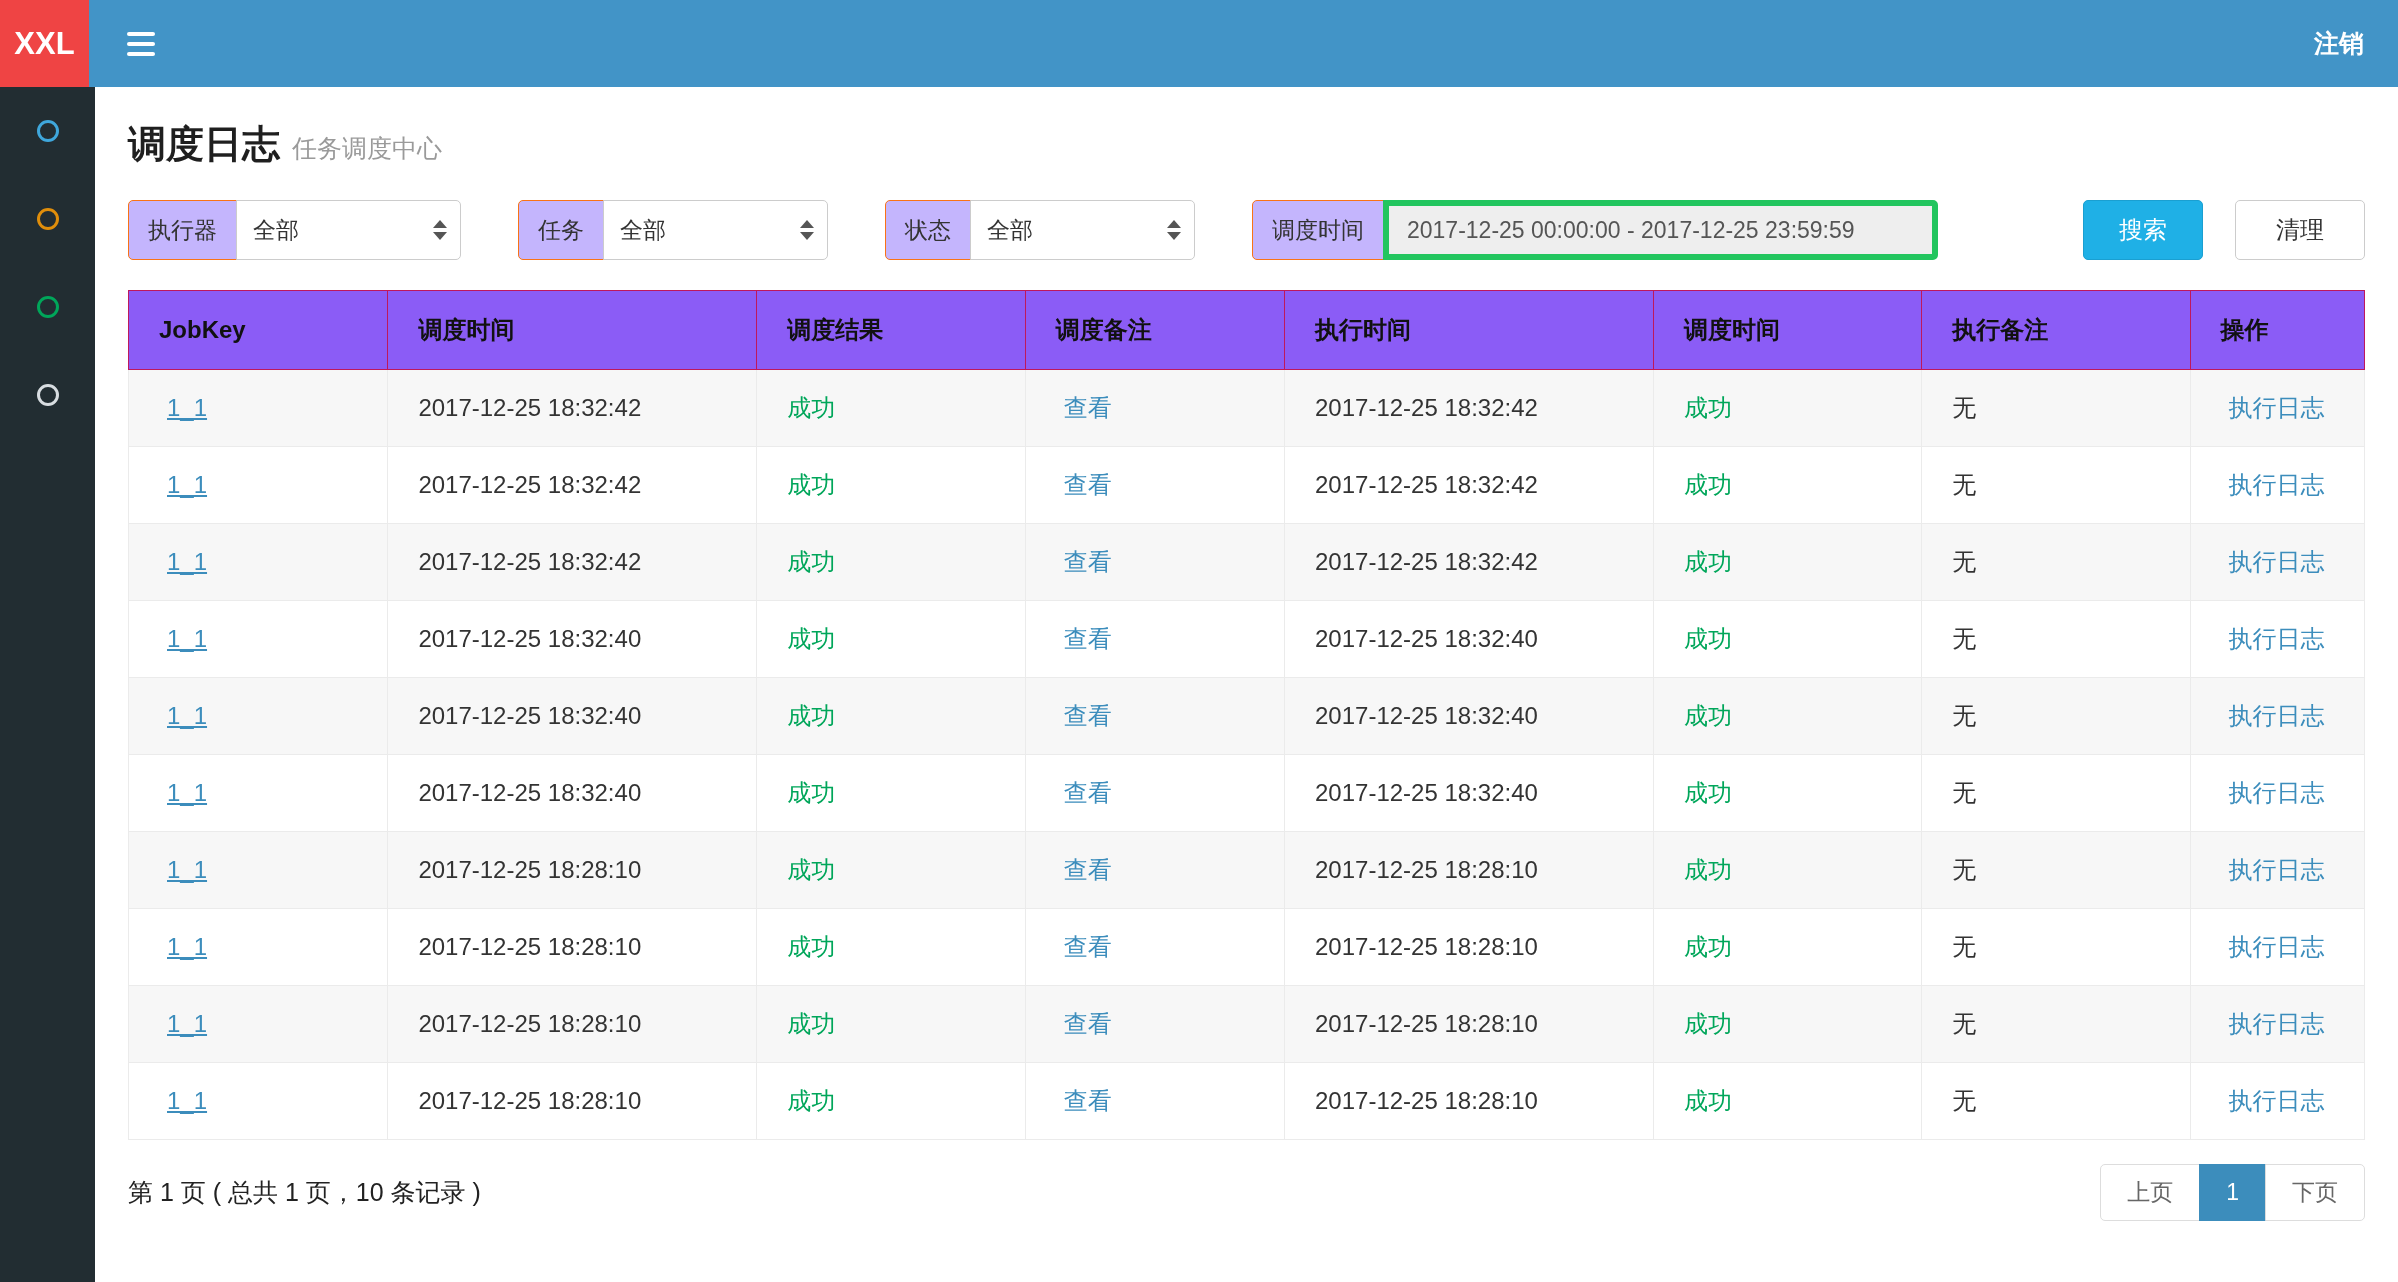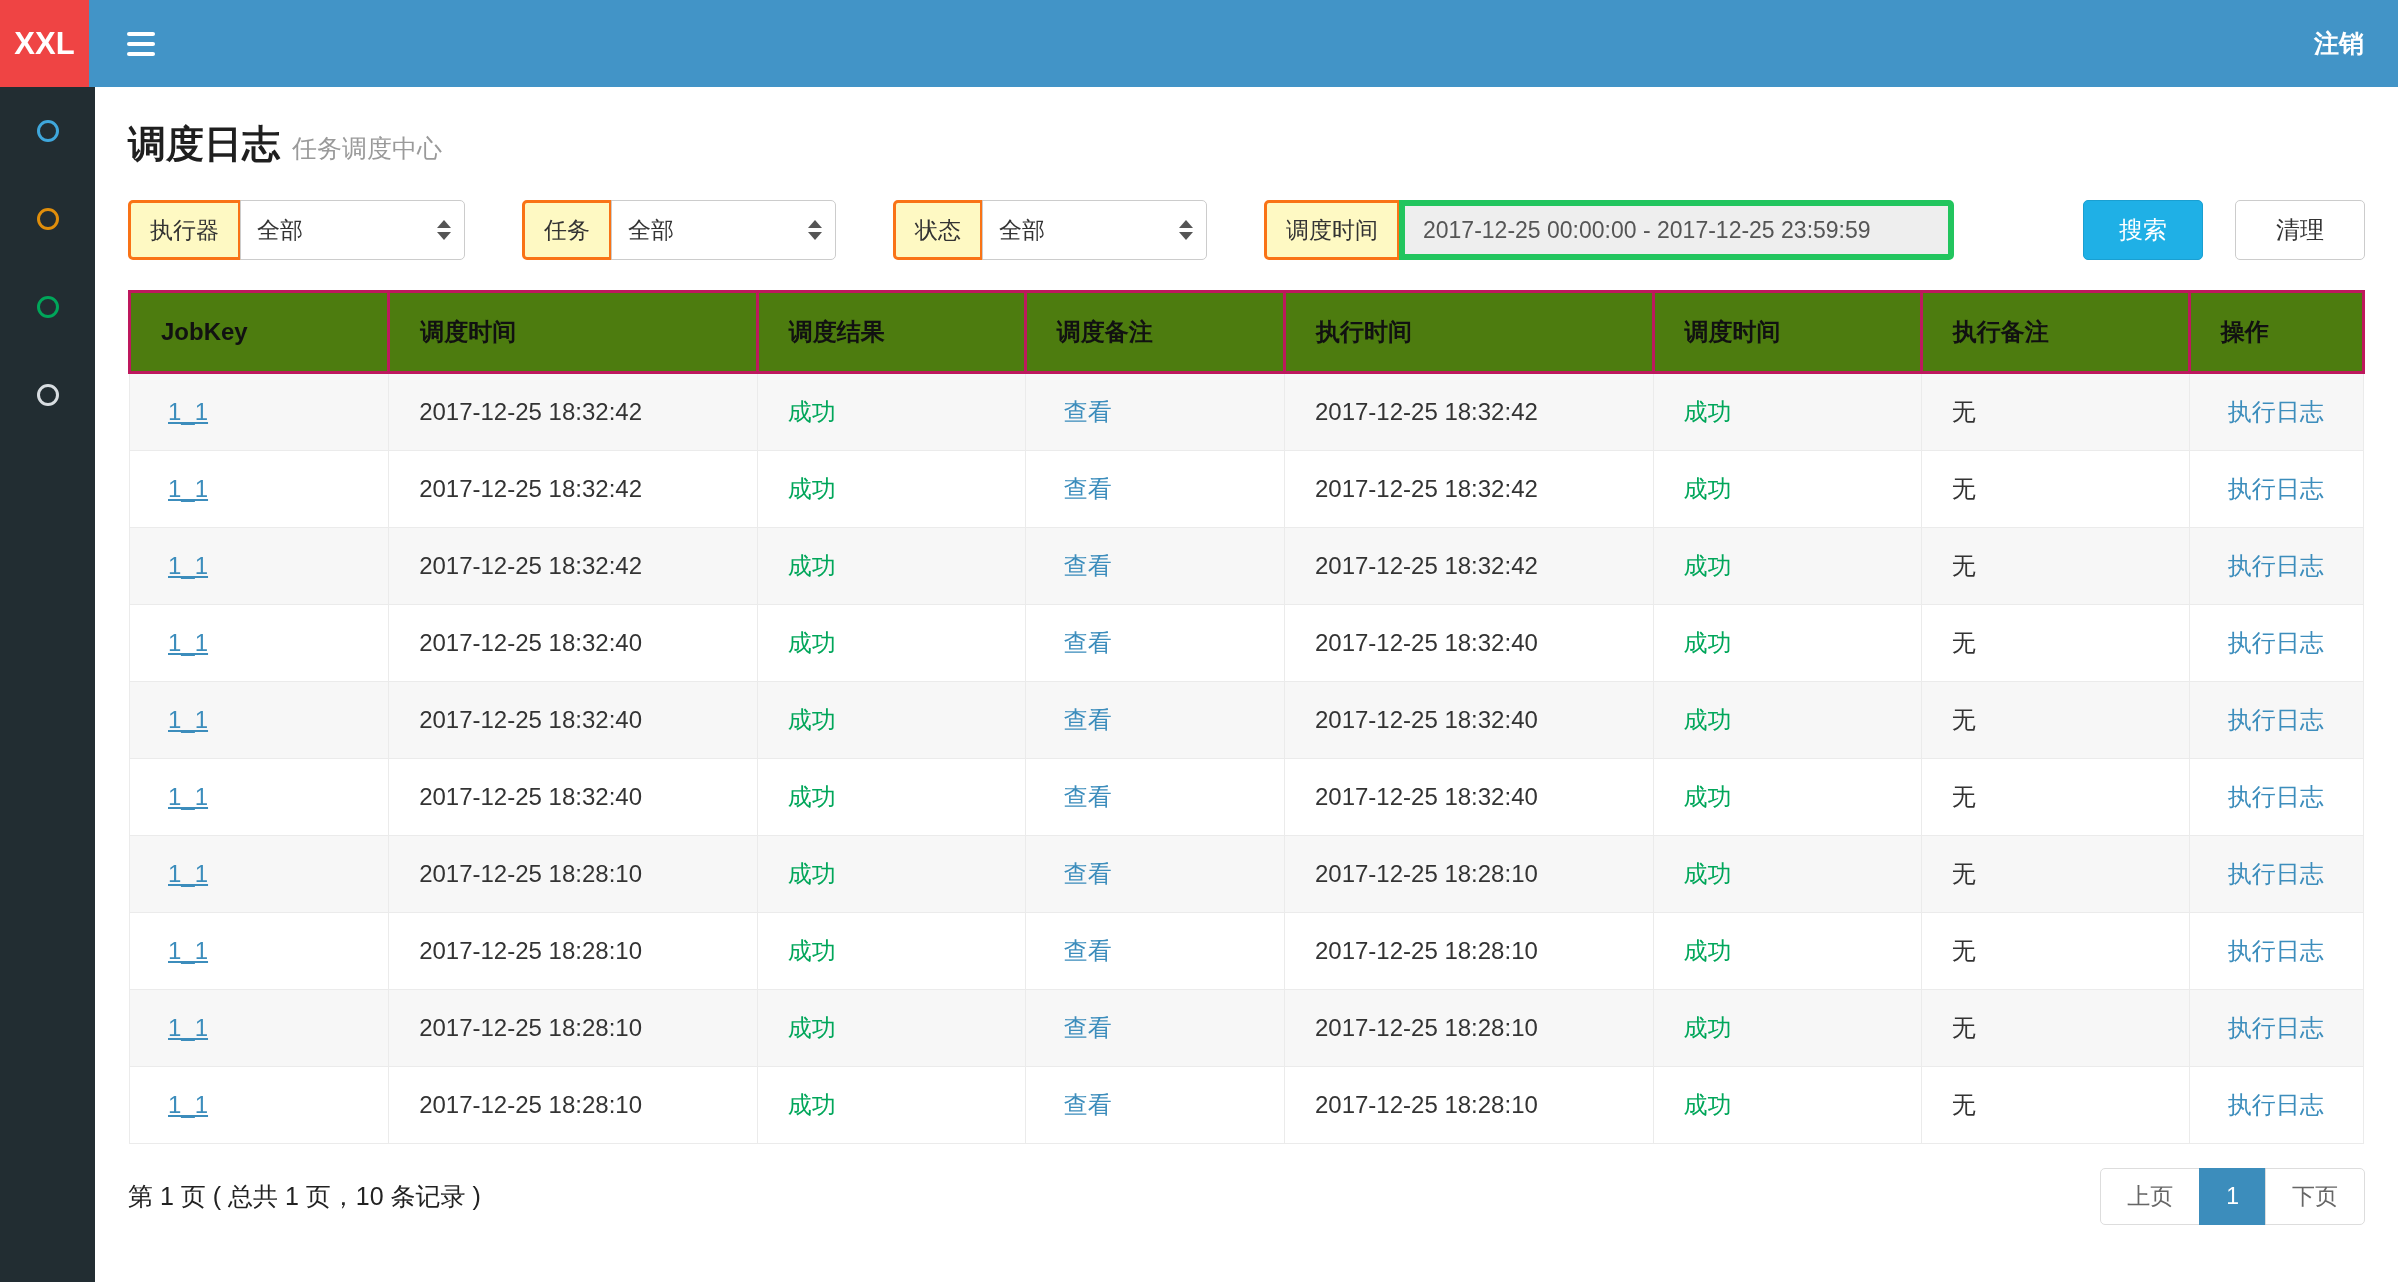--- a/index.html
+++ b/index.html
@@ -42,22 +42,22 @@
   .page-header { margin-top: 6px; }
   .page-header h1 { font-size: 38px; font-weight: bold; color: #1f1f1f; display: inline; }
   .page-header small { font-size: 25px; color: #9a9a9a; font-weight: normal; margin-left: 12px; }
 
   
   .filters { display: flex; align-items: center; margin-top: 30px; }
   .input-group { display: flex; height: 60px; }
   .input-group + .input-group { margin-left: 57px; }
   .addon {
     display: flex; align-items: center; padding: 0 19px;
-    border: 3px solid #f97316; border-radius: 5px 0 0 5px;
-    font-size: 23px; color: #333; background: #fef9c3; white-space: nowrap;
+    border: 1px solid #f97316; border-radius: 5px 0 0 5px;
+    font-size: 23px; color: #333; background: #c4b5fd; white-space: nowrap;
   }
   .select-wrap {
     position: relative; display: flex; align-items: center;
     border: 1px solid #ccc; border-radius: 0 5px 5px 0; background: #fff;
     width: 225px; margin-left: -1px;
   }
   .select-wrap select {
     appearance: none; -webkit-appearance: none; -moz-appearance: none;
     border: none; background: transparent; outline: none;
     width: 100%; height: 100%; padding: 0 44px 0 16px;
@@ -102,21 +102,21 @@
     appearance: none; -webkit-appearance: none; -moz-appearance: none;
     border: none; background: transparent; outline: none;
     width: 100%; height: 100%; padding: 0 32px 0 14px;
     font-size: 22px; color: #333; font-family: inherit; cursor: pointer;
   }
 
   
   table.log-table { width: 100%; border-collapse: collapse; margin-top: 30px; background: #fff; }
   .log-table th {
     font-weight: bold; font-size: 24px; text-align: left;
-    padding: 23px 30px; border: 3px solid #be185d; background: #4d7c0f; color: #111;
+    padding: 23px 30px; border: 1px solid #be185d; background: #8b5cf6; color: #111;
     white-space: nowrap;
   }
   .log-table td {
     font-size: 24px; padding: 22px 30px; border: 1px solid #ebebeb; color: #333;
     white-space: nowrap;
   }
   .log-table tbody tr:nth-child(odd) { background: #f7f7f7; }
   .log-table tbody tr:nth-child(even) { background: #fff; }
   a.link { color: #3c8dbc; text-decoration: none; cursor: pointer; margin-left: 8px; }
   a.jobkey { text-decoration: underline; }

